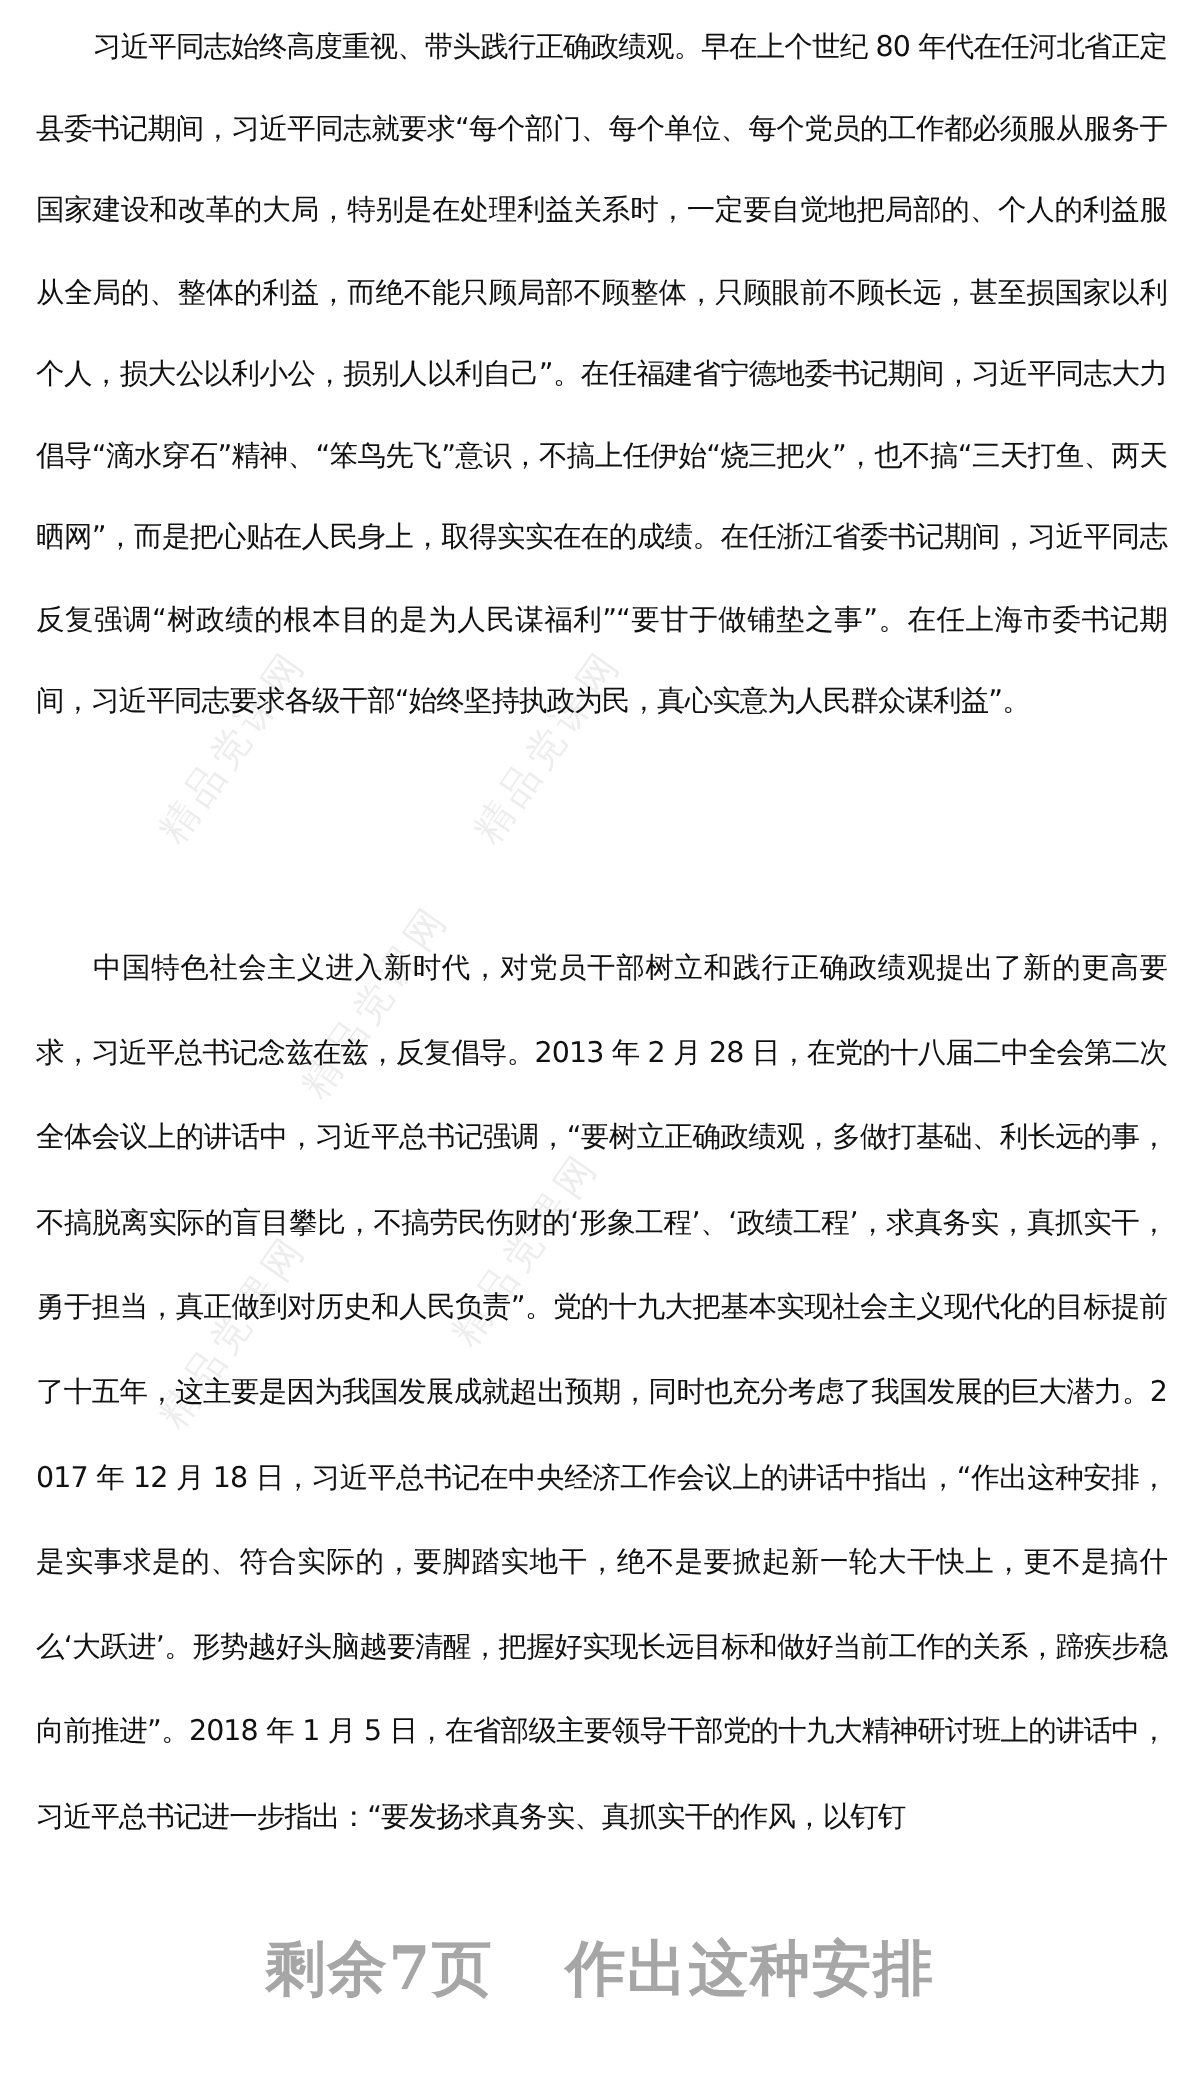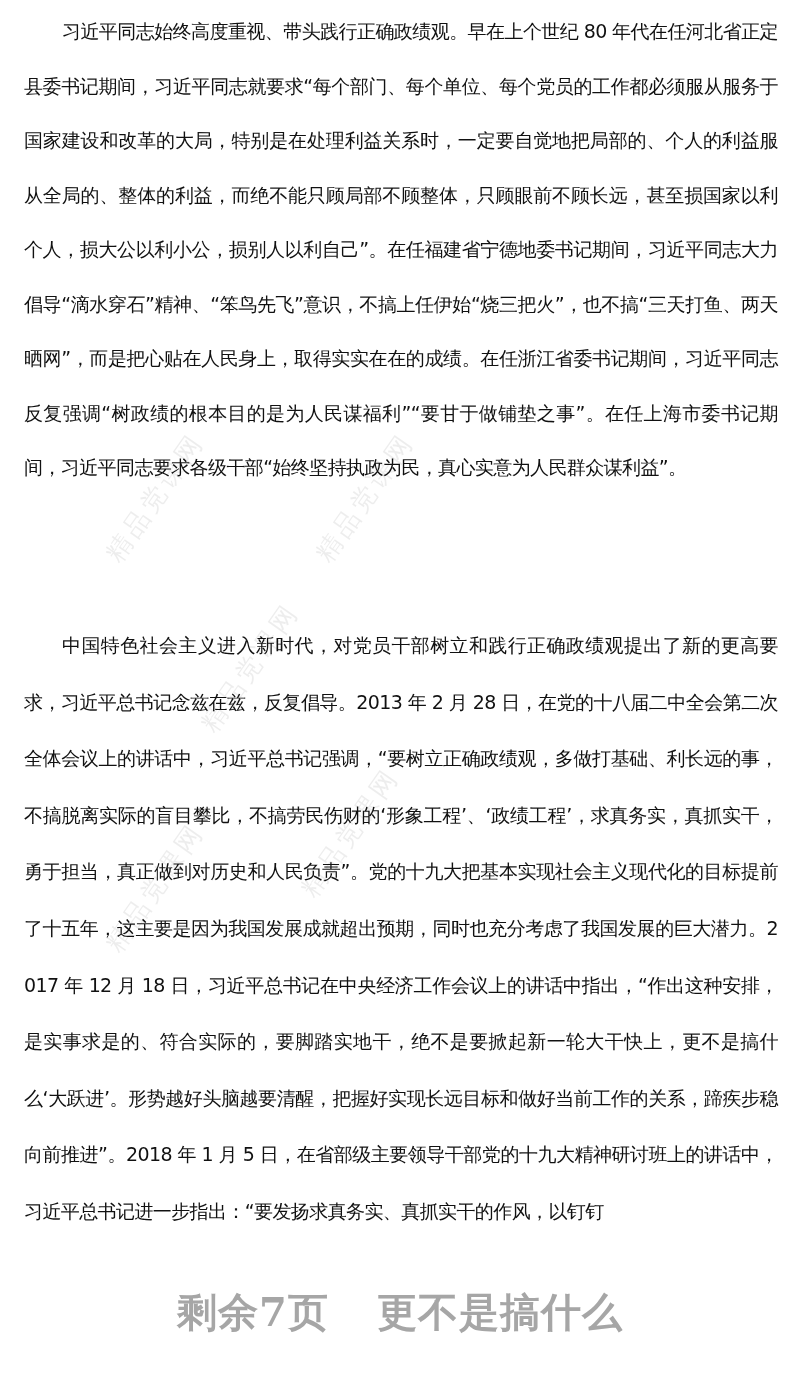--- a/index.html
+++ b/index.html
@@ -26,15 +26,15 @@
   <p class="para" id="p1" style="margin:0">习近平同志始终高度重视、带头践行正确政绩观。早在上个世纪 80 年代在任河北省正定县委书记期间，习近平同志就要求“每个部门、每个单位、每个党员的工作都必须服从服务于国家建设和改革的大局，特别是在处理利益关系时，一定要自觉地把局部的、个人的利益服从全局的、整体的利益，而绝不能只顾局部不顾整体，只顾眼前不顾长远，甚至损国家以利个人，损大公以利小公，损别人以利自己”。在任福建省宁德地委书记期间，习近平同志大力倡导“滴水穿石”精神、“笨鸟先飞”意识，不搞上任伊始“烧三把火”，也不搞“三天打鱼、两天晒网”，而是把心贴在人民身上，取得实实在在的成绩。在任浙江省委书记期间，习近平同志反复强调“树政绩的根本目的是为人民谋福利”“要甘于做铺垫之事”。在任上海市委书记期间，习近平同志要求各级干部“始终坚持执政为民，真心实意为人民群众谋利益”。</p>
   <p class="para" id="p2" style="margin:0">中国特色社会主义进入新时代，对党员干部树立和践行正确政绩观提出了新的更高要求，习近平总书记念兹在兹，反复倡导。2013 年 2 月 28 日，在党的十八届二中全会第二次全体会议上的讲话中，习近平总书记强调，“要树立正确政绩观，多做打基础、利长远的事，不搞脱离实际的盲目攀比，不搞劳民伤财的‘形象工程’、‘政绩工程’，求真务实，真抓实干，勇于担当，真正做到对历史和人民负责”。党的十九大把基本实现社会主义现代化的目标提前了十五年，这主要是因为我国发展成就超出预期，同时也充分考虑了我国发展的巨大潜力。2017 年 12 月 18 日，习近平总书记在中央经济工作会议上的讲话中指出，“作出这种安排，是实事求是的、符合实际的，要脚踏实地干，绝不是要掀起新一轮大干快上，更不是搞什么‘大跃进’。形势越好头脑越要清醒，把握好实现长远目标和做好当前工作的关系，蹄疾步稳向前推进”。2018 年 1 月 5 日，在省部级主要领导干部党的十九大精神研讨班上的讲话中，习近平总书记进一步指出：“要发扬求真务实、真抓实干的作风，以钉钉</p>
 
   <div class="wm" style="left:80px; top:480px;">精品党课网</div>
   <div class="wm" style="left:290px; top:480px;">精品党课网</div>
   <div class="wm" style="left:175px; top:650px;">精品党课网</div>
   <div class="wm" style="left:275px; top:815px;">精品党课网</div>
   <div class="wm" style="left:80px; top:870px;">精品党课网</div>
 
   <div class="footer">
-    <span>剩余7页</span><span class="gap"></span><span>更不是搞什么</span>
+    <span>剩余7页</span><span class="gap"></span><span>作出这种安排</span>
   </div>
 </div>
 
 </body></html>

